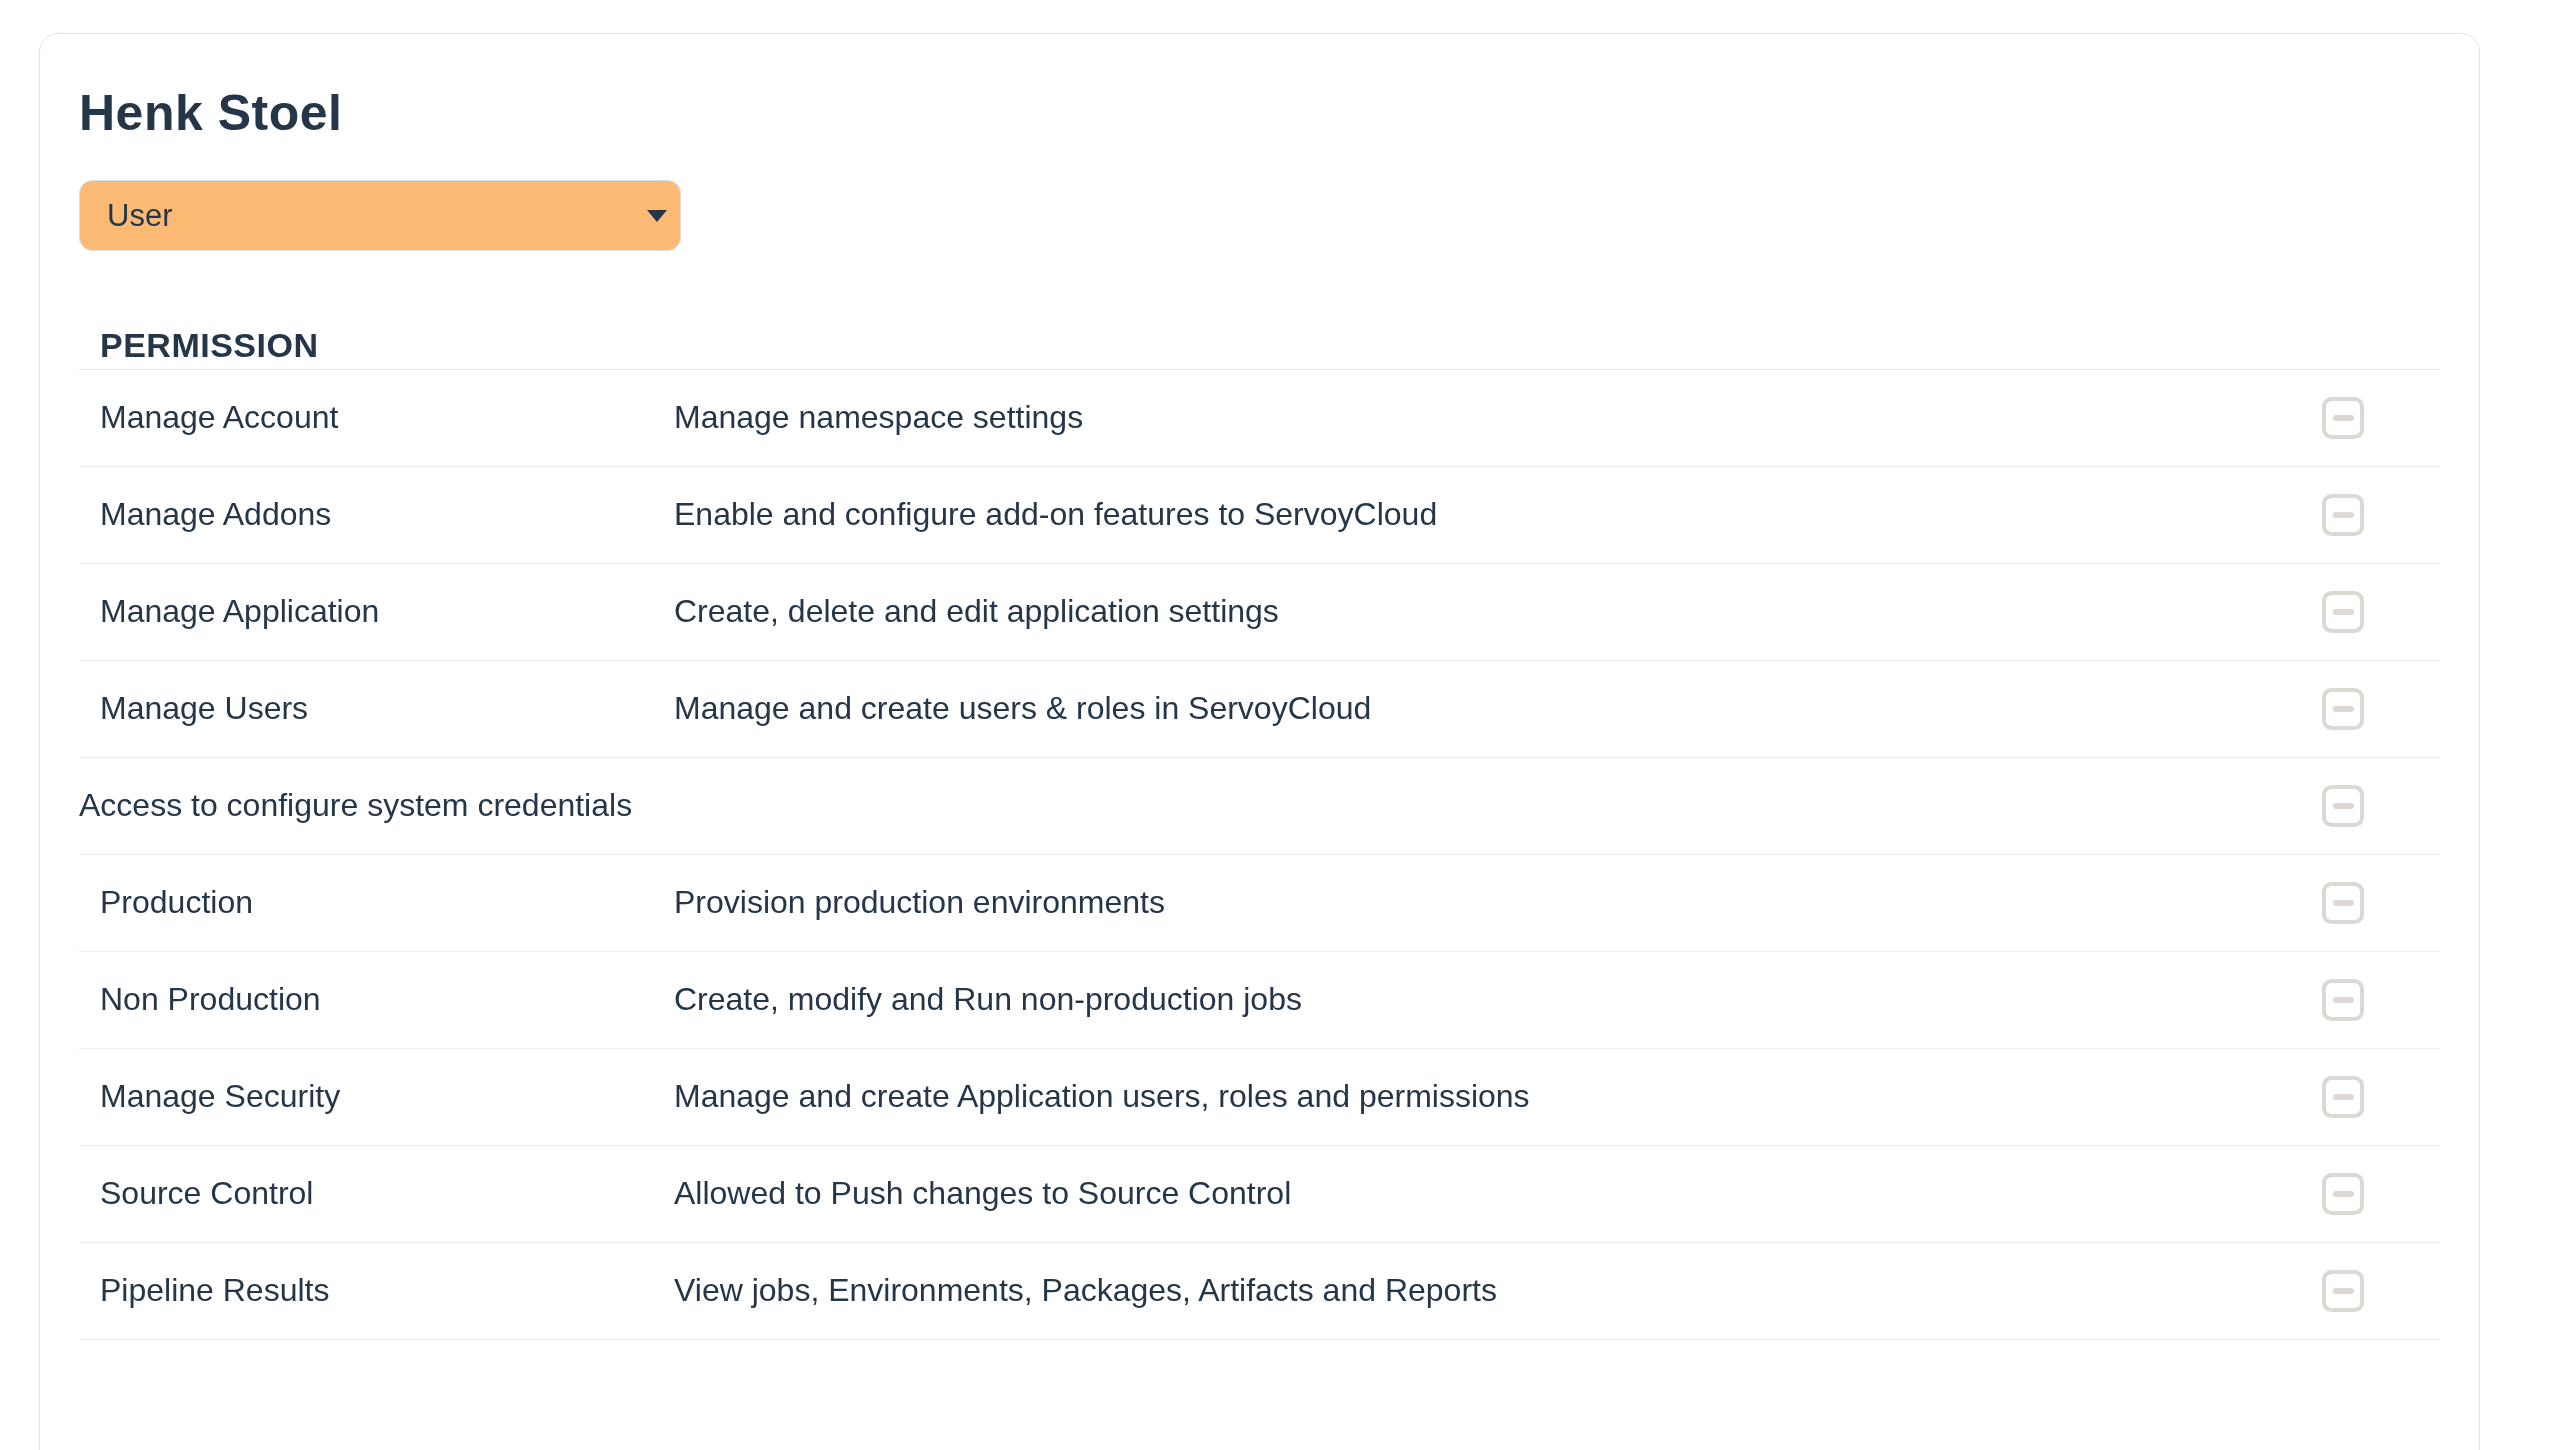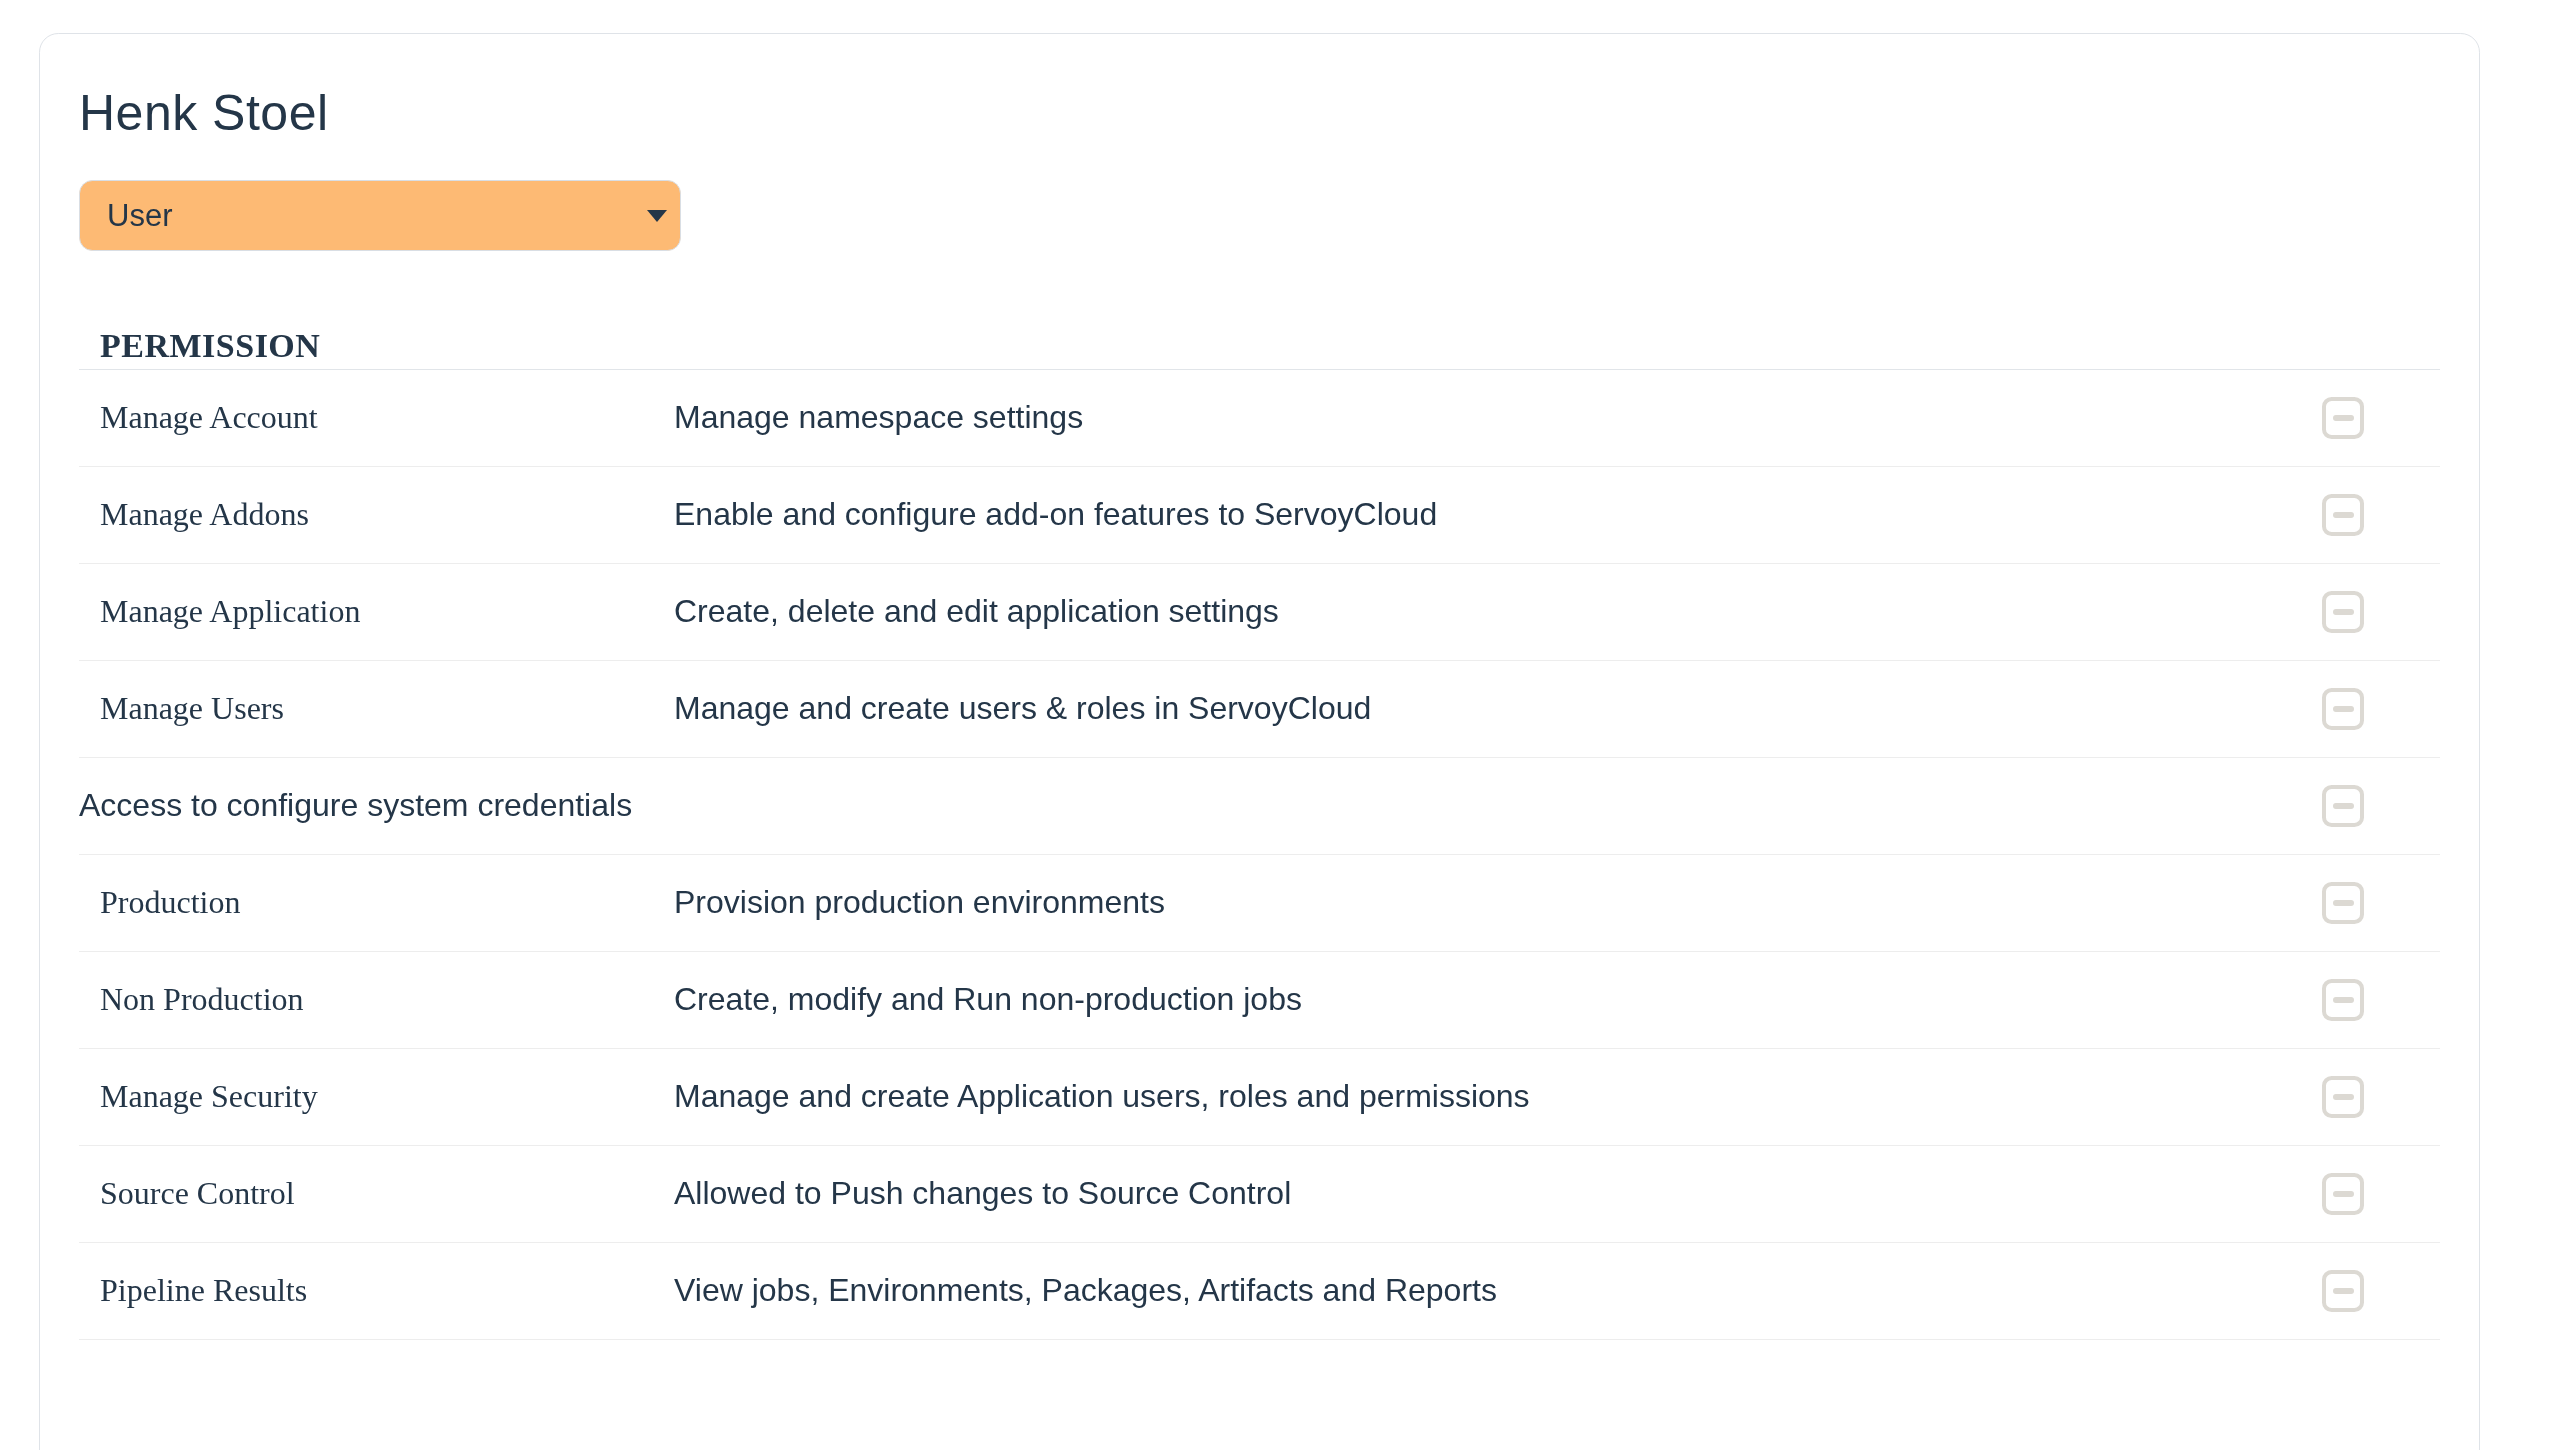--- a/index.html
+++ b/index.html
@@ -20,21 +20,21 @@
     height: 1563px;
     background: #ffffff;
     border: 1.9px solid var(--card-border, #dfe3e8);
     border-radius: 19.3px;
     padding: 50px 39px 0 39px;
     box-sizing: content-box;
   }
   .page-title {
     margin: 0;
     font-size: 50px;
-    font-weight: 400;
+    font-weight: 700;
     letter-spacing: 0.5px;
     line-height: 58px;
     color: var(--navy, #243648);
   }
   .select {
     margin-top: 38px;
     width: 573px;
     height: 69px;
     border: 1.9px solid #d9dee4;
     border-radius: 13.5px;
@@ -69,21 +69,21 @@
     letter-spacing: 0.5px;
   }
   .row {
     display: flex;
     height: 96px;
     align-items: center;
     border-bottom: 1.9px solid var(--row-divider, #ededed);
     font-size: 32px;
     font-weight: 500;
   }
-  .col-perm { width: 574px; padding-left: 21px; flex-shrink: 0; font-family: Liberation Serif, serif; }
+  .col-perm { width: 574px; padding-left: 21px; flex-shrink: 0; }
   .col-desc { flex: 1; }
   .col-check {
     width: 118px;
     flex-shrink: 0;
     display: flex;
     align-items: center;
     justify-content: flex-start;
   }
   .checkbox {
     width: 34px;

